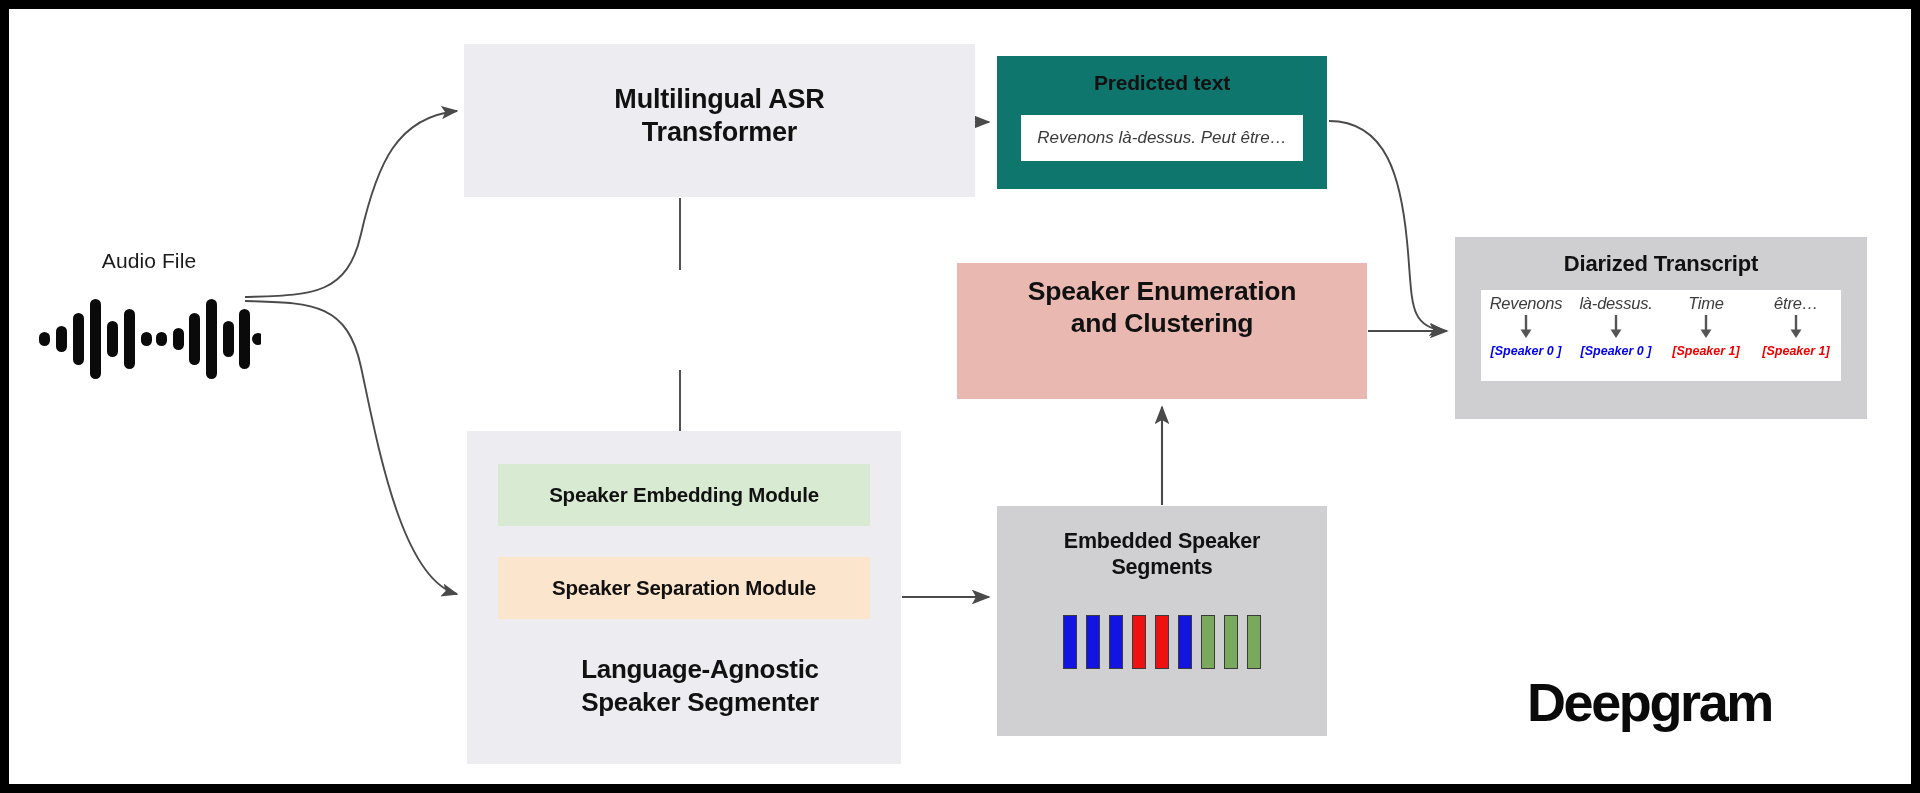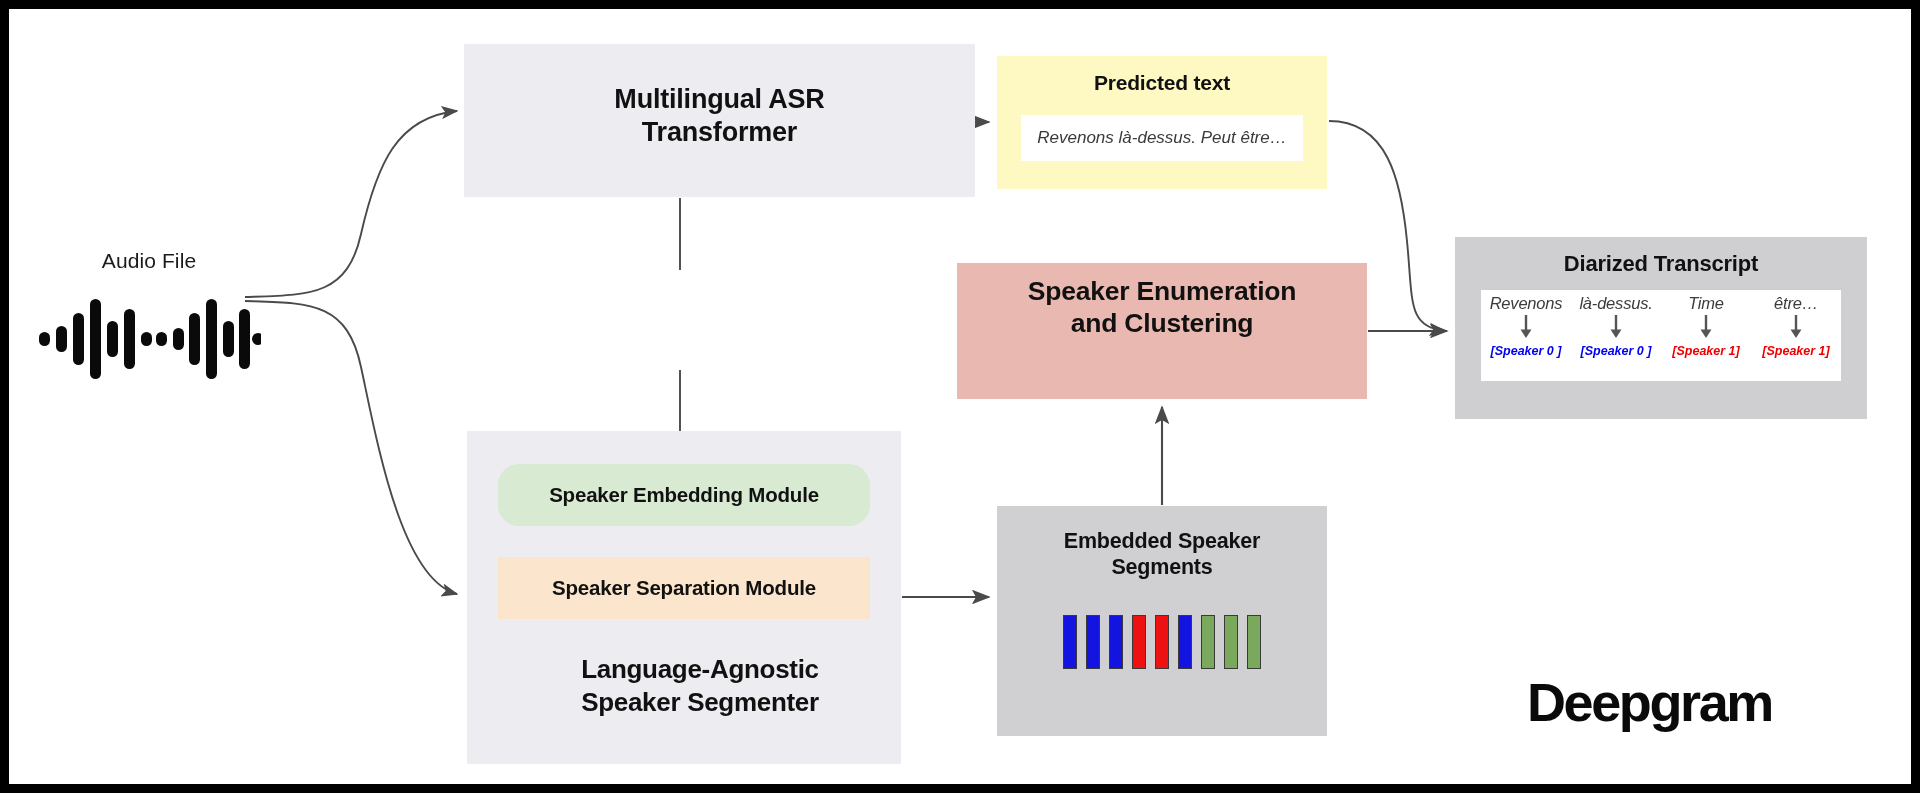--- a/index.html
+++ b/index.html
@@ -58,40 +58,39 @@
   #tta-box .node-title { font-size: 21px; padding-top: 21px; }
 
   
   #segmenter-box {
     left: 458px; top: 422px; width: 434px; height: 333px;
     background: #ececf1;
   }
   #seg-embed {
     position: absolute; left: 31px; top: 33px; width: 372px; height: 62px;
     background: #d9ead3;
-    border-radius: 21px;
   }
   #seg-separate {
     position: absolute; left: 31px; top: 126px; width: 372px; height: 62px;
     background: #fce5cd;
   }
   .module-label {
     font-size: 20.5px; font-weight: bold; color: #111111;
     text-align: center; line-height: 62px; letter-spacing: -0.2px;
   }
   #segmenter-name {
     position: absolute; left: 16px; top: 222px; width: 434px;
     font-size: 26px; font-weight: bold; color: #111111;
     text-align: center; line-height: 1.28; letter-spacing: -0.3px;
   }
 
   
   #predicted-box {
     left: 988px; top: 47px; width: 330px; height: 133px;
-    background: #fef9c3;
+    background: #0f766e;
   }
   #predicted-title { font-size: 21px; padding-top: 14px; }
   #predicted-value-wrap {
     position: absolute; left: 24px; top: 59px; width: 282px; height: 46px;
     background: #ffffff;
     display: flex; align-items: center; justify-content: center;
   }
   #predicted-value {
     font-size: 17px; font-style: italic; color: #3a3a3a; white-space: nowrap;
   }

